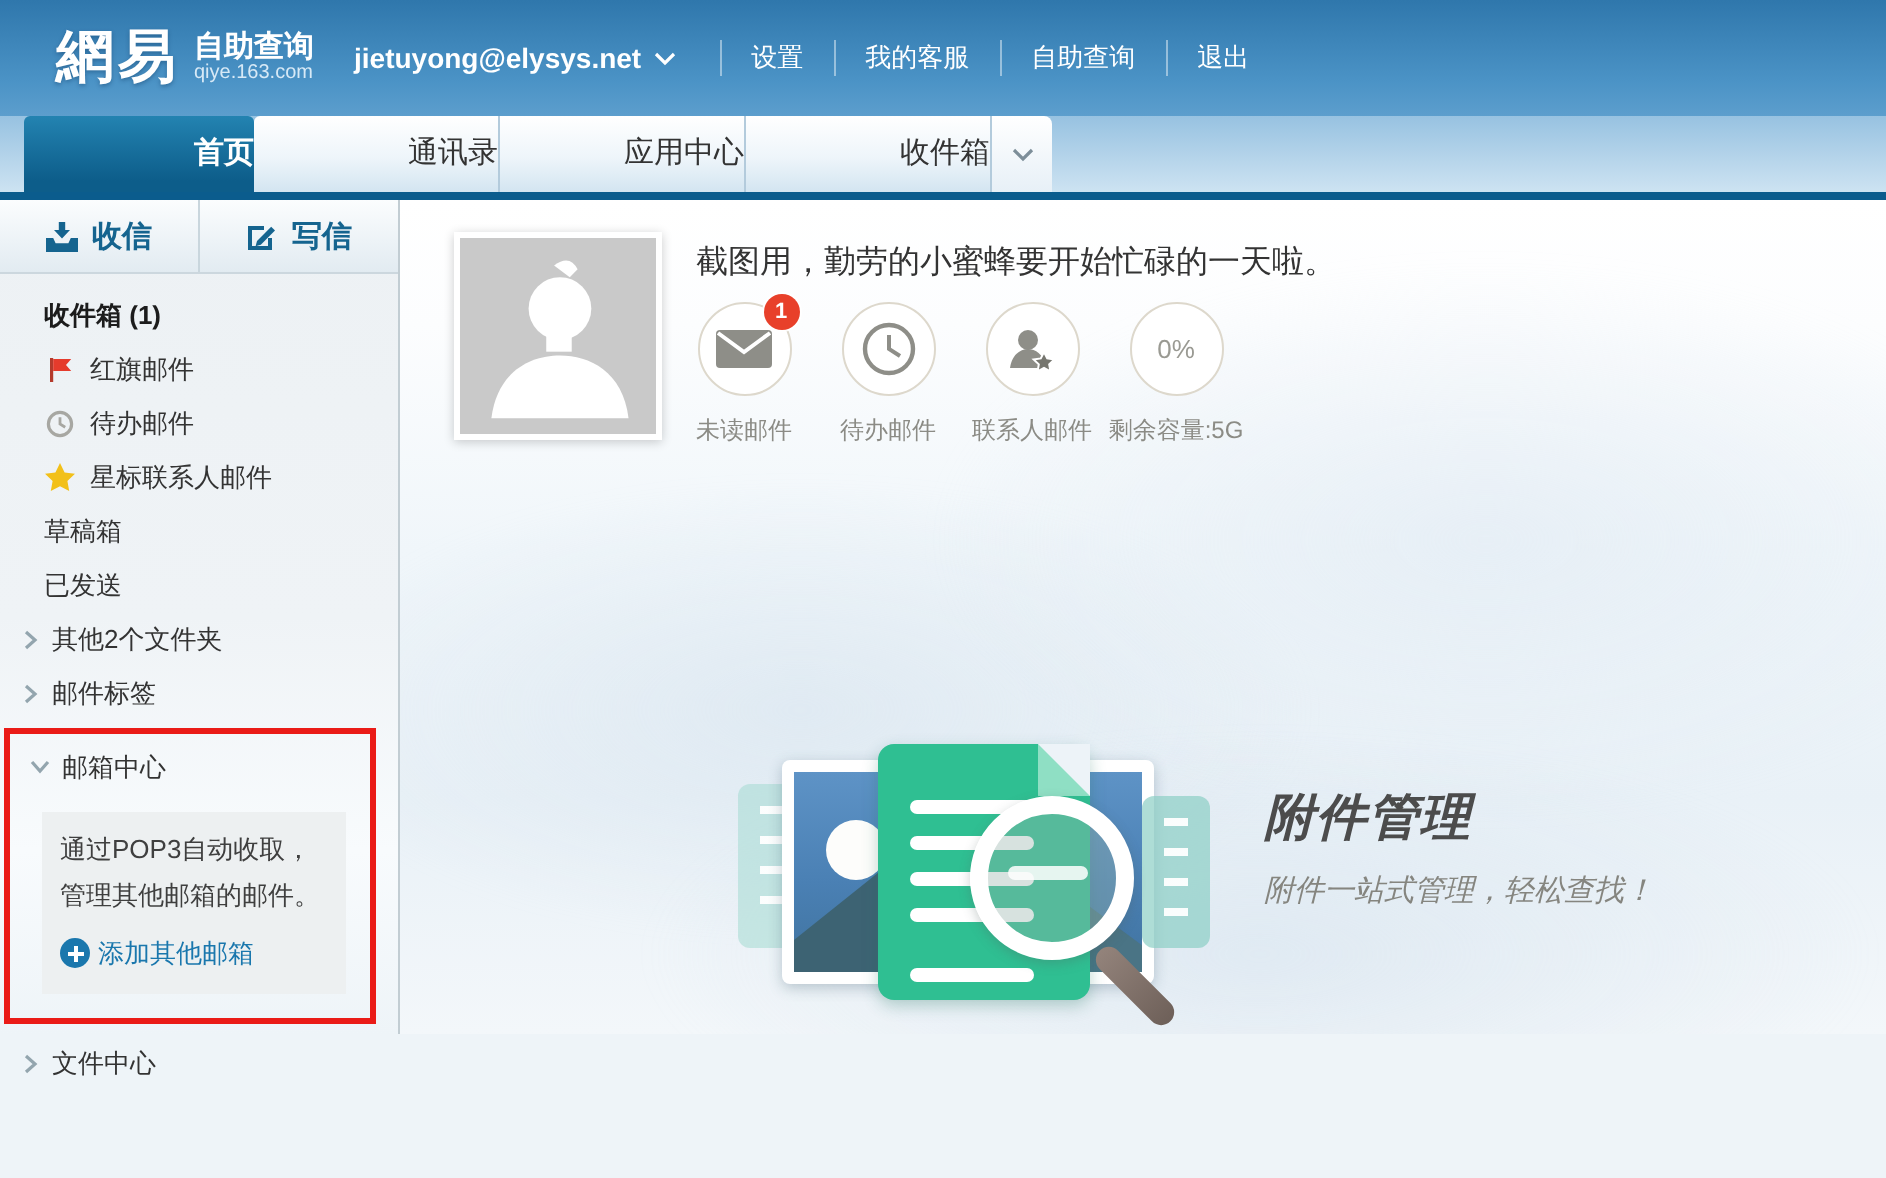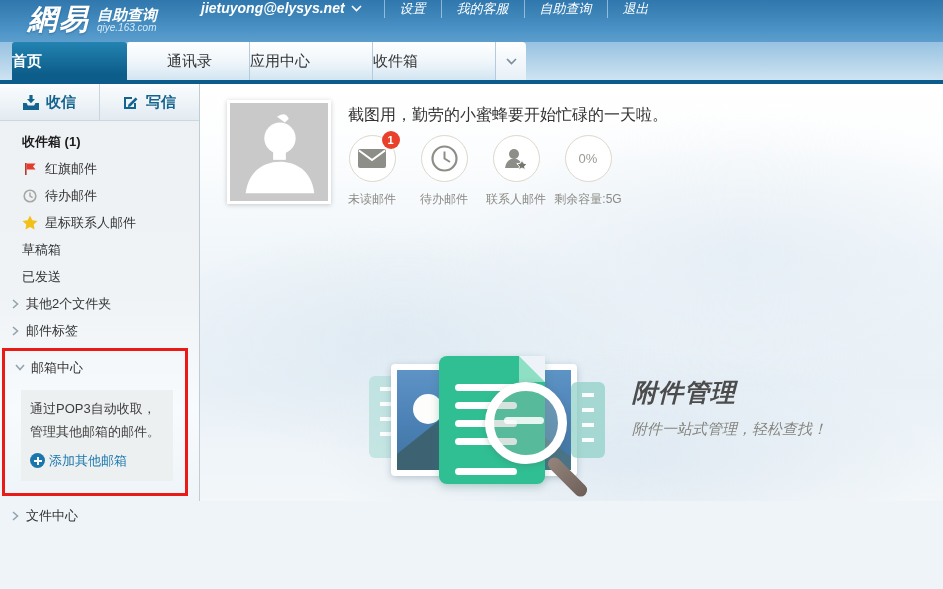--- a/index.html
+++ b/index.html
@@ -1,34 +1,34 @@
 <!DOCTYPE html>
 <html><head>
 <meta charset="utf-8">
 <style>
   * { margin:0; padding:0; box-sizing:border-box; }
   html,body { width:943px; height:589px; overflow:hidden; }
   body { font-family:"Liberation Sans","DejaVu Sans",sans-serif; background:#eef4f8; position:relative; }
 
   
-  .topbar { height:42px; background:linear-gradient(180deg,#2f77ac 0%,#4b93c6 70%,#5c9ecd 100%);
-            display:flex; align-items:flex-start; color:#fff;font-style:italic; }
+  .topbar { height:58px; background:linear-gradient(180deg,#2f77ac 0%,#4b93c6 70%,#5c9ecd 100%);
+            display:flex; align-items:center; color:#fff; }
   .logo { display:flex; align-items:center; margin-left:28px; cursor:default; }
   .logo-cn { font-size:29px; font-weight:bold; letter-spacing:2px; text-shadow:0 1px 2px rgba(0,40,80,.35); }
   .logo-sub { display:flex; flex-direction:column; margin-left:7px; line-height:1.05; }
   .logo-product { font-size:15px; font-weight:bold; }
   .logo-domain { font-size:10px; color:#d7e9f6; }
-  .account { margin-left:44px; display:flex; align-items:center; gap:6px; font-size:14px; font-weight:bold; cursor:pointer; }
+  .account { margin-left:20px; display:flex; align-items:center; gap:6px; font-size:14px; font-weight:bold; cursor:pointer; }
   .top-links { display:flex; margin-left:10px; font-size:13px; align-items:center; }
   .top-link { padding:0 15px; border-left:1px solid rgba(255,255,255,.45); cursor:pointer; white-space:nowrap; }
   .top-link:first-child { margin-left:12px; }
 
   
   .tabbar { height:38px; background:linear-gradient(180deg,#97c2e1 0%,#b5d4ea 55%,#cde3f2 100%); display:flex; position:relative; }
-  .tab { height:38px; line-height:38px; text-align:left; font-size:15px; cursor:pointer; }
+  .tab { height:38px; line-height:38px; text-align:right; font-size:15px; cursor:pointer; }
   .tab-active { width:115px; margin-left:12px; background:linear-gradient(180deg,#2383b1 0%,#0d5d8a 85%);
                 color:#fff; font-weight:bold; border-radius:3px 3px 0 0; }
   .tab-plain { width:123px; background:linear-gradient(180deg,#ffffff 0%,#eef5fa 55%,#d3e5f1 100%);
                color:#333; border-right:1px solid #b3cbdc; }
   .tab-first-plain { border-radius:3px 0 0 0;padding-left:40px; }
   .tab-more { width:30px; background:linear-gradient(180deg,#ffffff 0%,#e7f0f7 100%); border-radius:0 4px 0 0;
               display:flex; align-items:center; justify-content:center; }
   .tabline { height:4px; background:#0b5c8d; }
 
   

